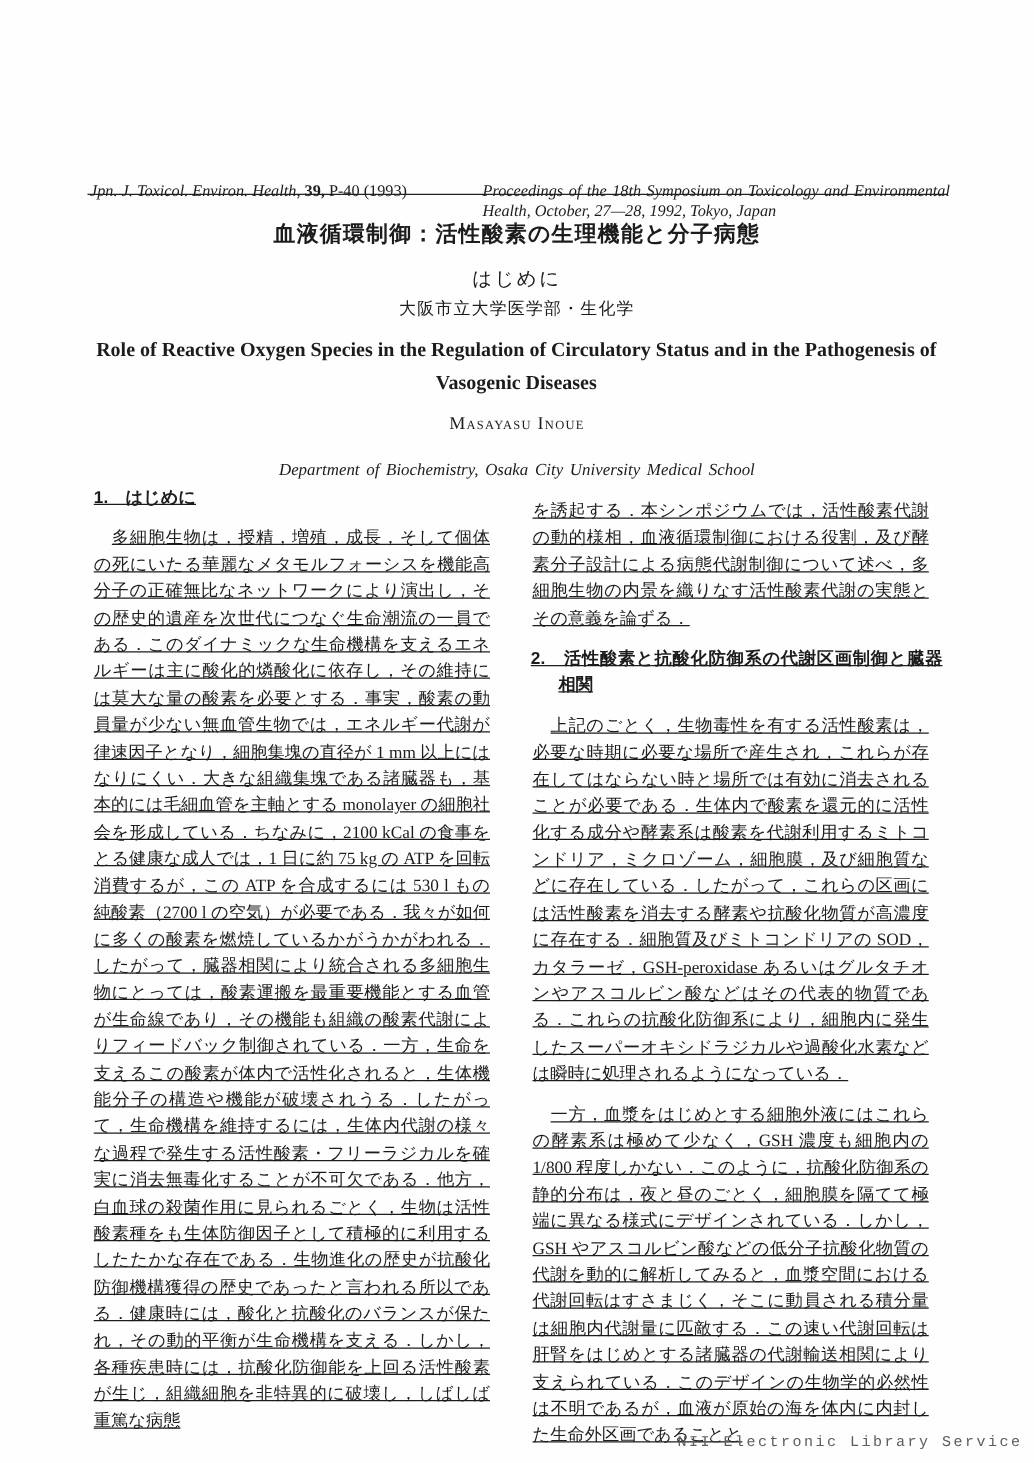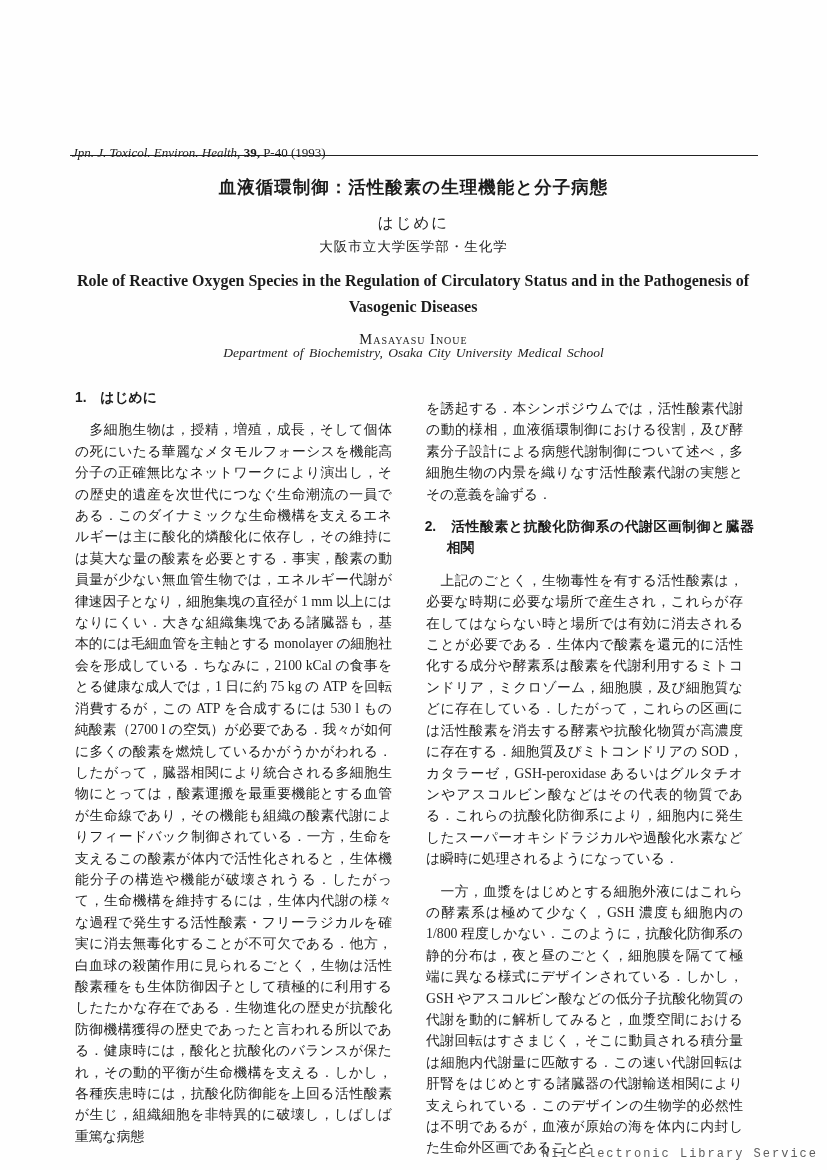--- a/index.html
+++ b/index.html
@@ -99,37 +99,38 @@
     top: 331px;
     left: 0;
     width: 100%;
     text-align: center;
     font-size: 14.5px;
     font-variant: small-caps;
     letter-spacing: 1px;
   }
   .affil-en {
     position: absolute;
-    top: 345px;
+    top: 368px;
     left: 0;
     width: 100%;
     text-align: center;
     font-style: italic;
     font-size: 13.5px;
     word-spacing: 2px;
   }
 
   
   .columns {
     position: absolute;
     top: 387px;
     left: 64px;
     width: 696px;
     display: flex;
     gap: 12px;
+    text-decoration: underline;
   }
   .col {
     width: 339px;
     font-size: 13.8px;
     line-height: 21.4px;
     text-align: justify;
   }
   .sec-heading {
     margin: 0;
     font-family: "Liberation Sans", sans-serif;
@@ -166,20 +167,21 @@
 <body>
 
 <div class="page">
 
   <header class="journal-header">
     <div class="cite-left">
       <span class="jname">Jpn. J. Toxicol. Environ. Health,</span>
       <span class="jvol">39,</span>
       <span class="jpages">P-40 (1993)</span>
     </div>
+    <div class="cite-right">Proceedings of the 18th Symposium on Toxicology and Environmental Health, October, 27—28, 1992, Tokyo, Japan</div>
   </header>
 
   <hr class="rule">
 
   <div class="title-ja">血液循環制御：活性酸素の生理機能と分子病態</div>
   <div class="author-ja">はじめに</div>
   <div class="affil-ja">大阪市立大学医学部・生化学</div>
 
   <div class="title-en">Role of Reactive Oxygen Species in the Regulation of Circulatory Status and in the Pathogenesis of Vasogenic Diseases</div>
   <div class="author-en">Masayasu Inoue</div>

